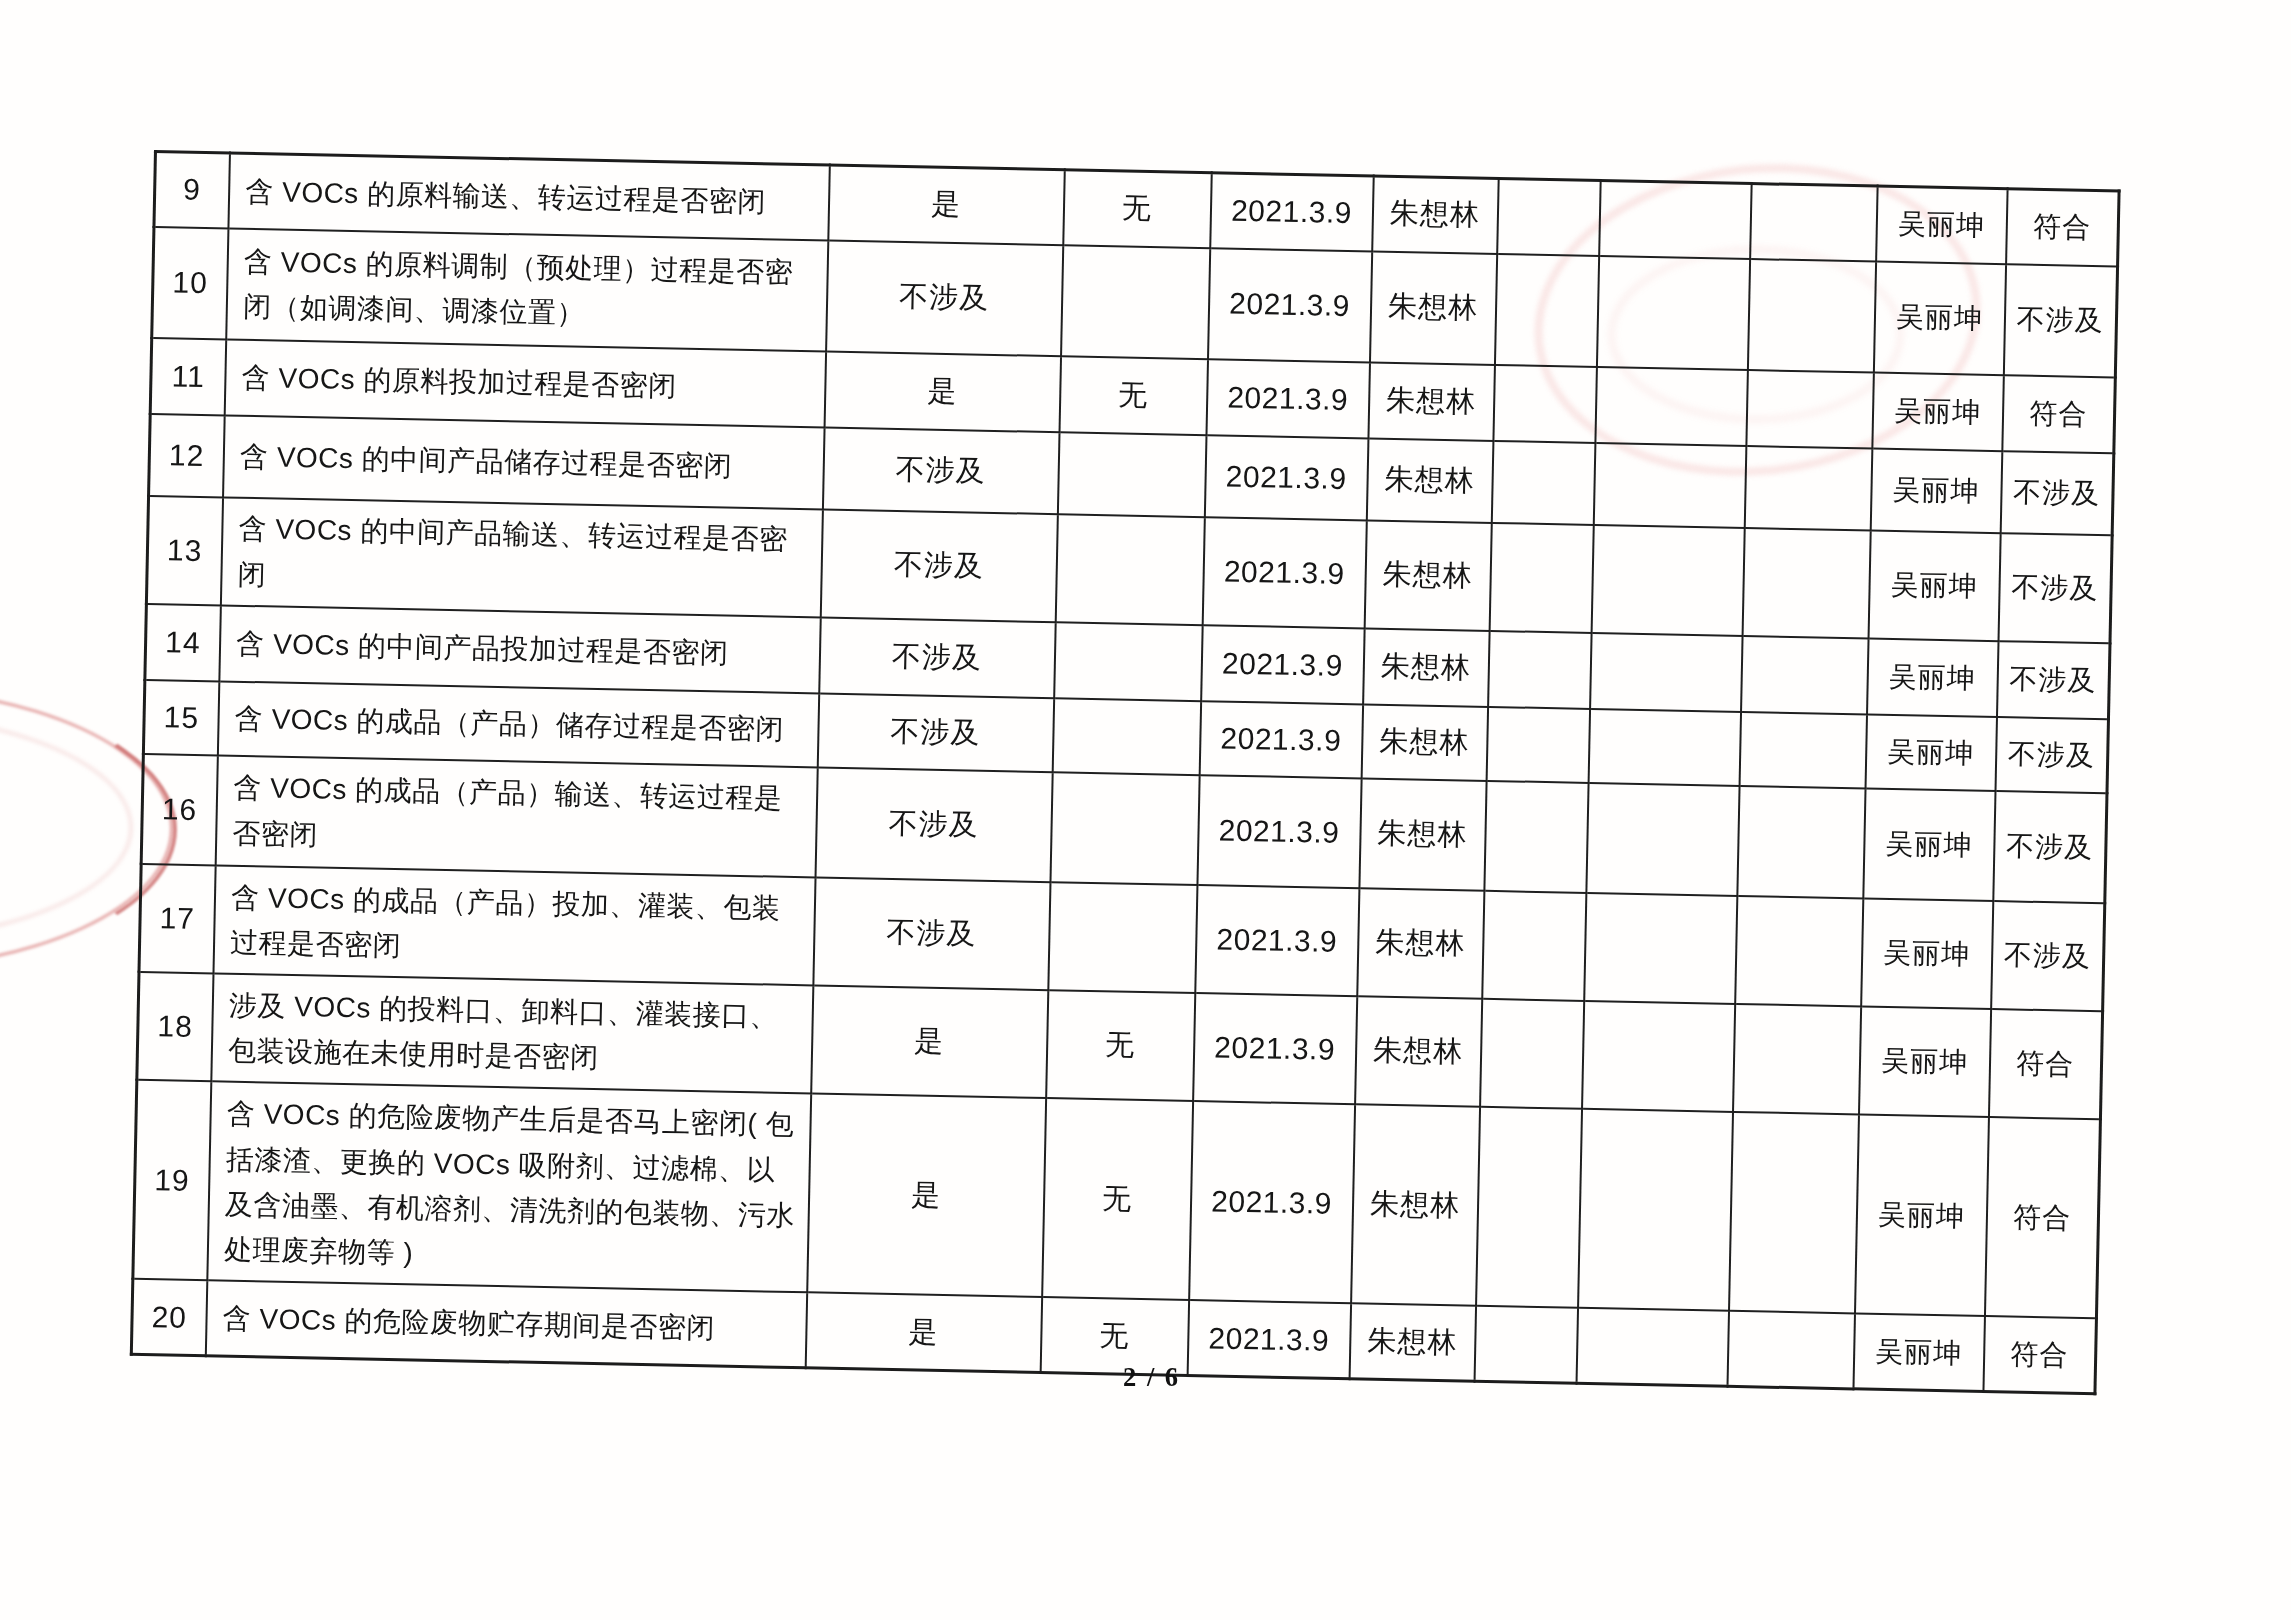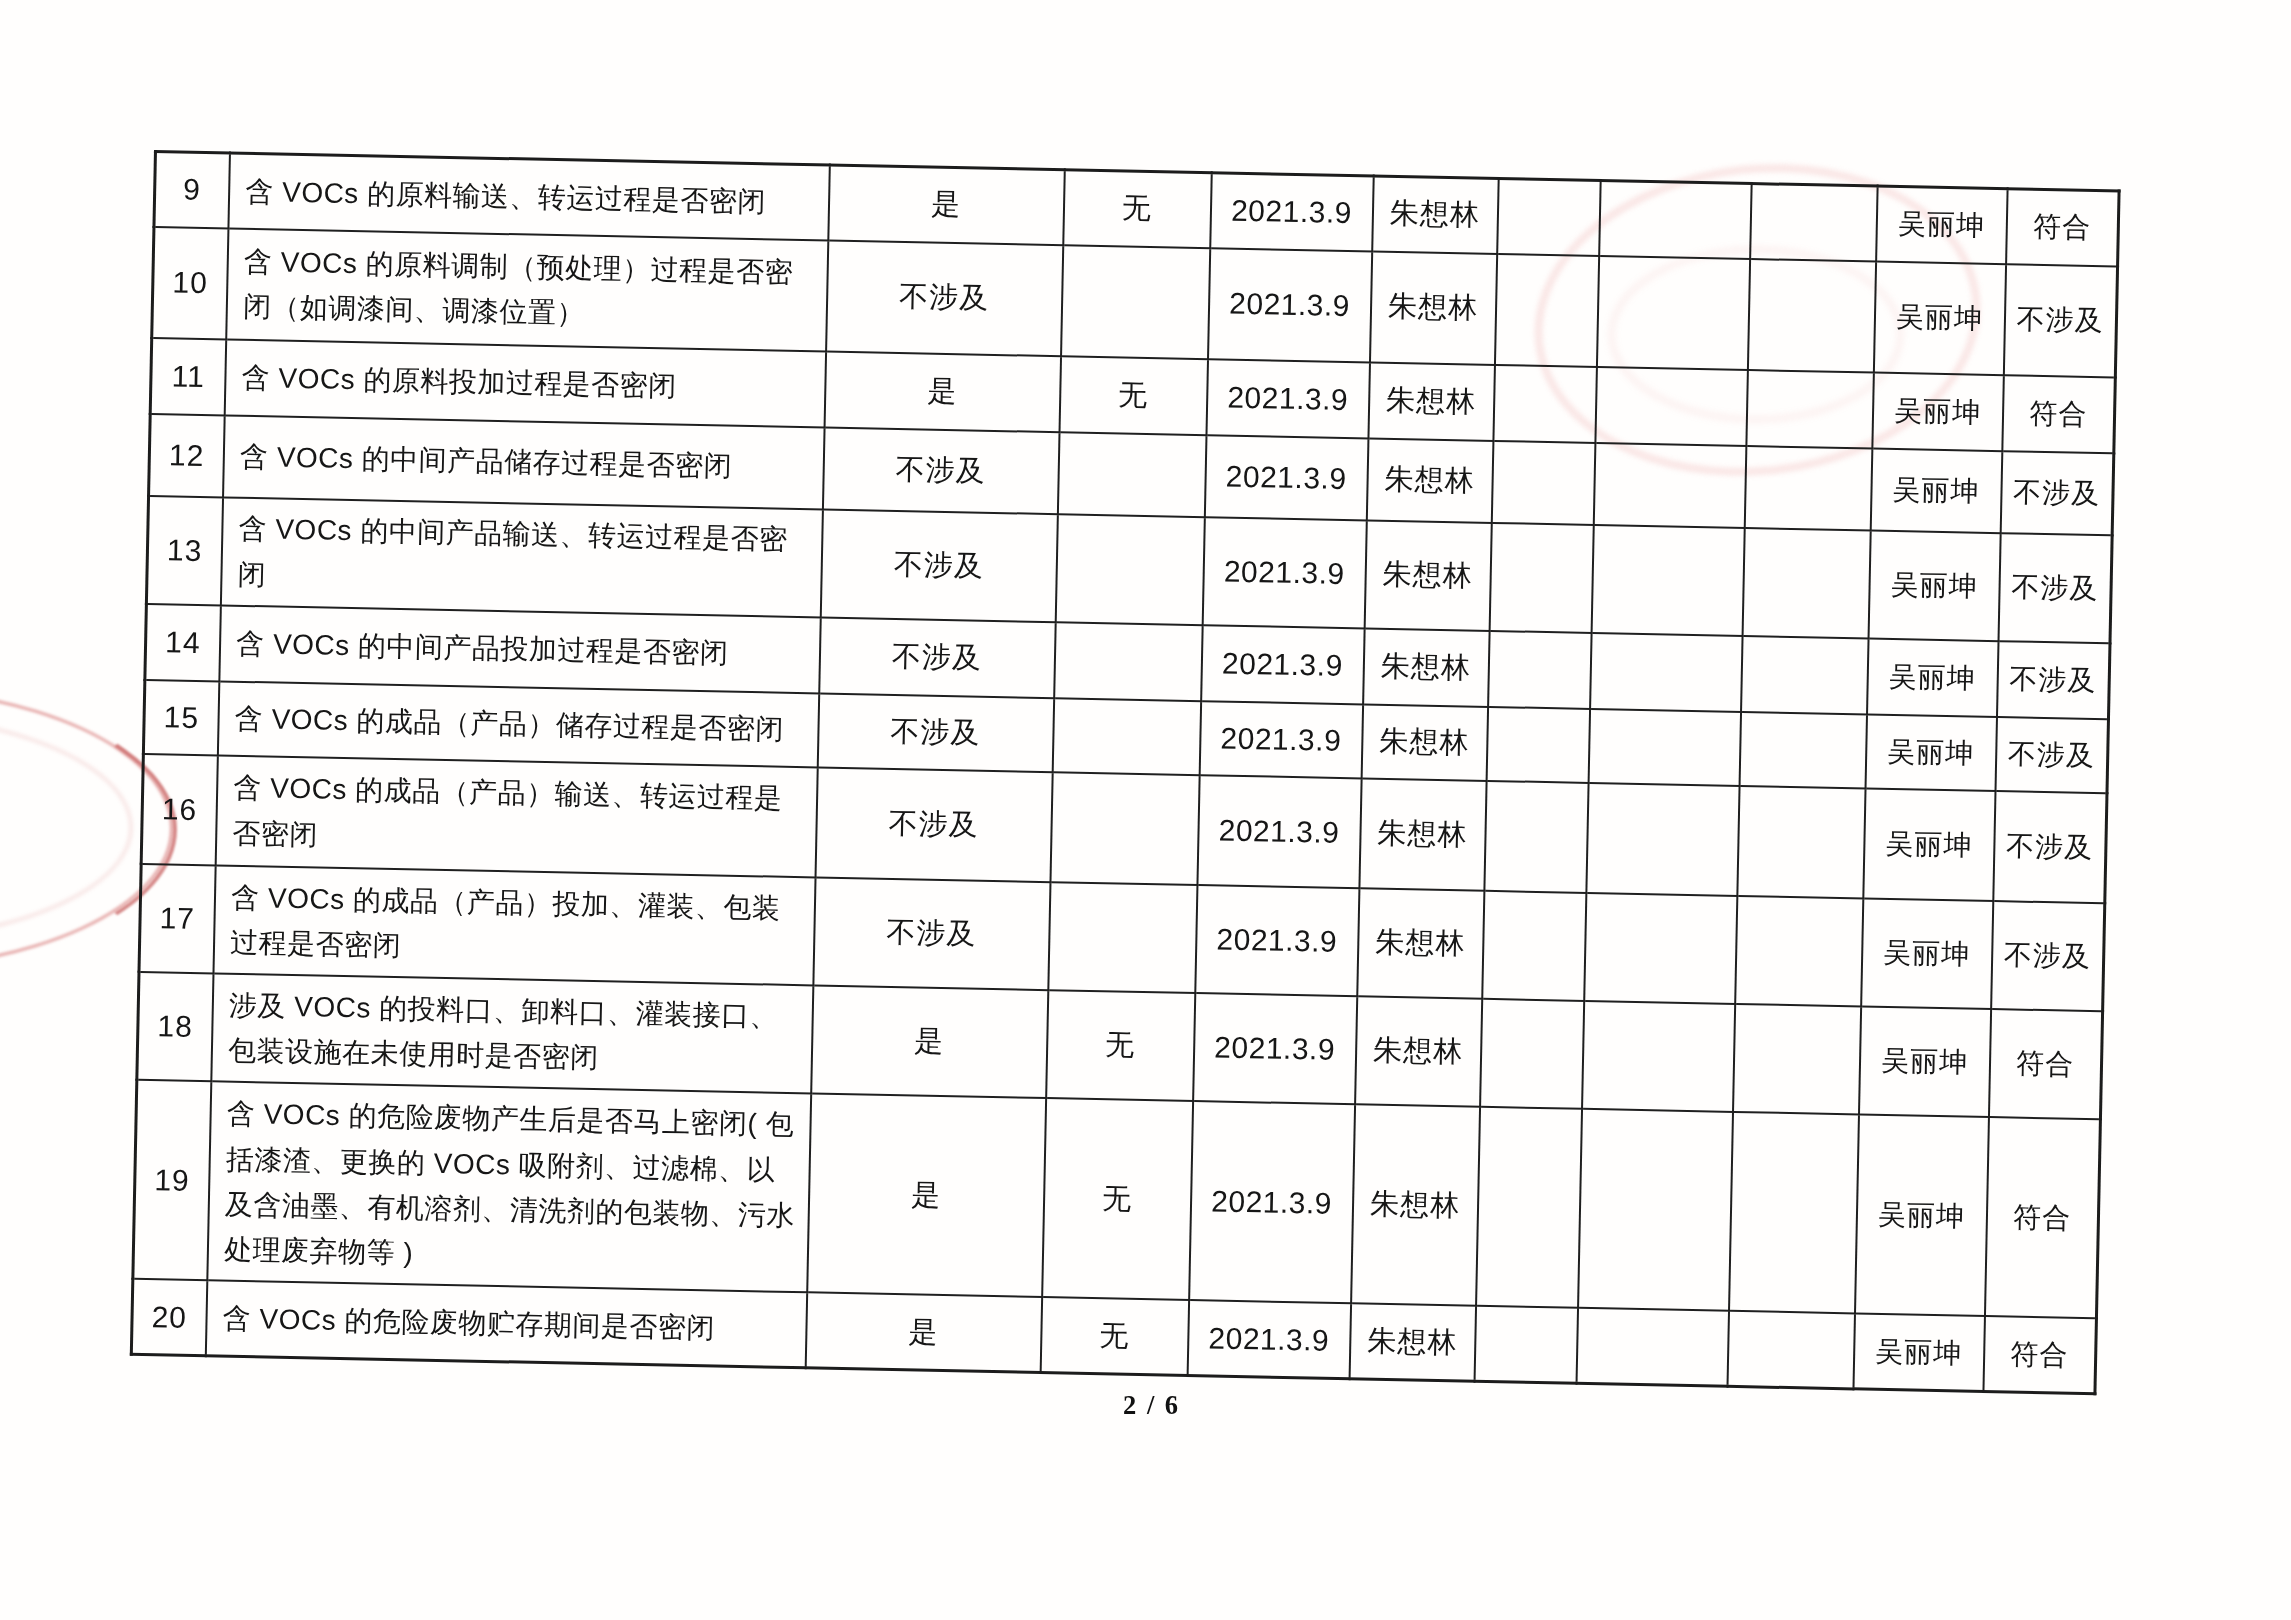--- a/index.html
+++ b/index.html
@@ -29,21 +29,21 @@
   td.c-num{text-align:center;font-size:30px;letter-spacing:1px;}
   td.c-question{
     text-align:left;padding:7.8px 11.8px 7.8px 15.7px;
     font-size:28px;line-height:1.62;letter-spacing:0.5px;
   }
   td.c-center{text-align:center;font-size:29px;letter-spacing:1px;}
   td.c-date{text-align:center;font-size:30px;letter-spacing:0.5px;}
   td.c-result,td.c-reviewer{font-size:28px;}
   
   .page-number{
-    position:absolute;left:1123px;top:1390px;width:108px;
+    position:absolute;left:1123px;top:1362px;width:108px;
     font-family:"Liberation Serif","DejaVu Serif",serif;
     font-weight:bold;font-size:26.5px;letter-spacing:2px;color:#111;
   }
   
   .stamp{position:absolute;border-radius:50%;pointer-events:none;}
   .stamp-left-outer{
     left:-441px;top:686px;width:608px;height:279px;
     border:3.9px solid rgba(201,77,77,.50);
     filter:blur(1.5px);
   }

